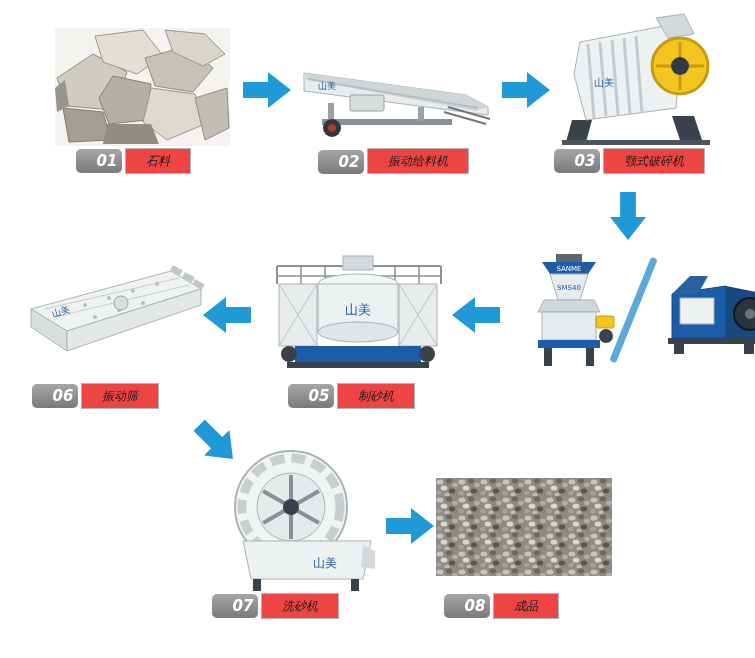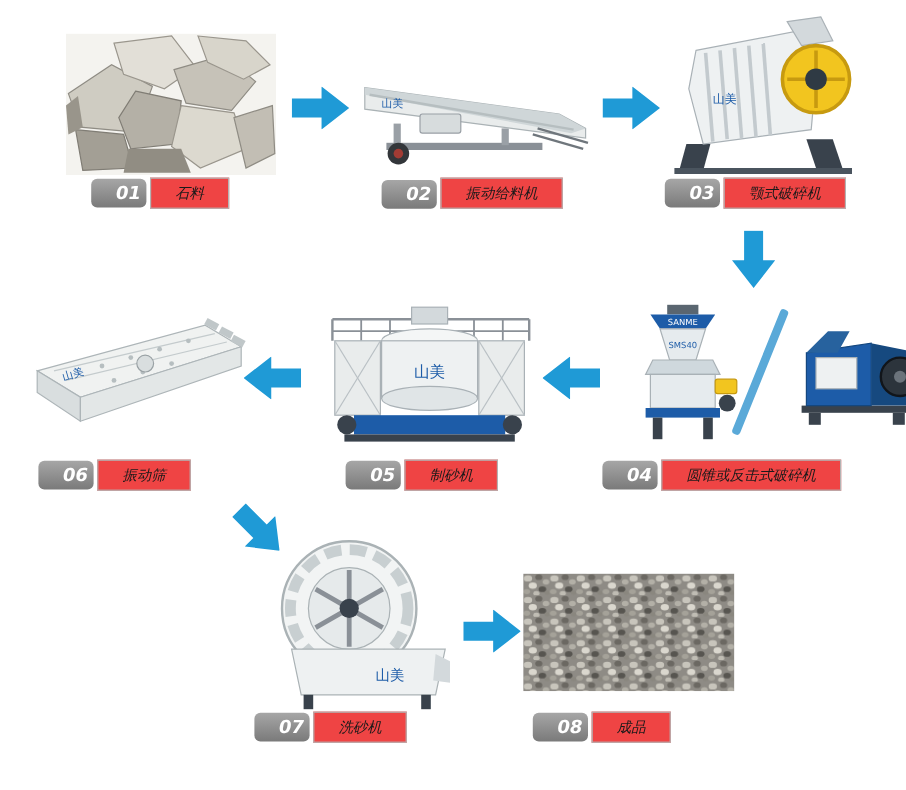--- a/index.html
+++ b/index.html
@@ -186,24 +186,20 @@
       <circle cx="108" cy="26" r="2" fill="#b6bec0"></circle>
       <circle cx="132" cy="19" r="2" fill="#b6bec0"></circle>
       <circle cx="70" cy="52" r="2" fill="#b6bec0"></circle>
       <circle cx="94" cy="45" r="2" fill="#b6bec0"></circle>
       <circle cx="118" cy="38" r="2" fill="#b6bec0"></circle>
       <circle cx="96" cy="38" r="7" fill="#d9dedf" stroke="#9aa2a5" stroke-width="1"></circle>
       <text x="28" y="52" font-size="9" fill="#1d5ca8" transform="rotate(-16 28 52)">山美</text>
     </svg>
   </div>
 
-  <div class="step-label" style="left:502px;top:383px;">
-    <span class="badge">04</span>
-    <span class="label-box">圆锥或反击式破碎机</span>
-  </div>
   <div class="step-label" style="left:288px;top:383px;">
     <span class="badge">05</span>
     <span class="label-box">制砂机</span>
   </div>
   <div class="step-label" style="left:32px;top:383px;">
     <span class="badge">06</span>
     <span class="label-box">振动筛</span>
   </div>
 
   <div class="arrow arrow-right" style="left:192px;top:424px;width:48px;height:36px;transform:rotate(45deg);"></div>

